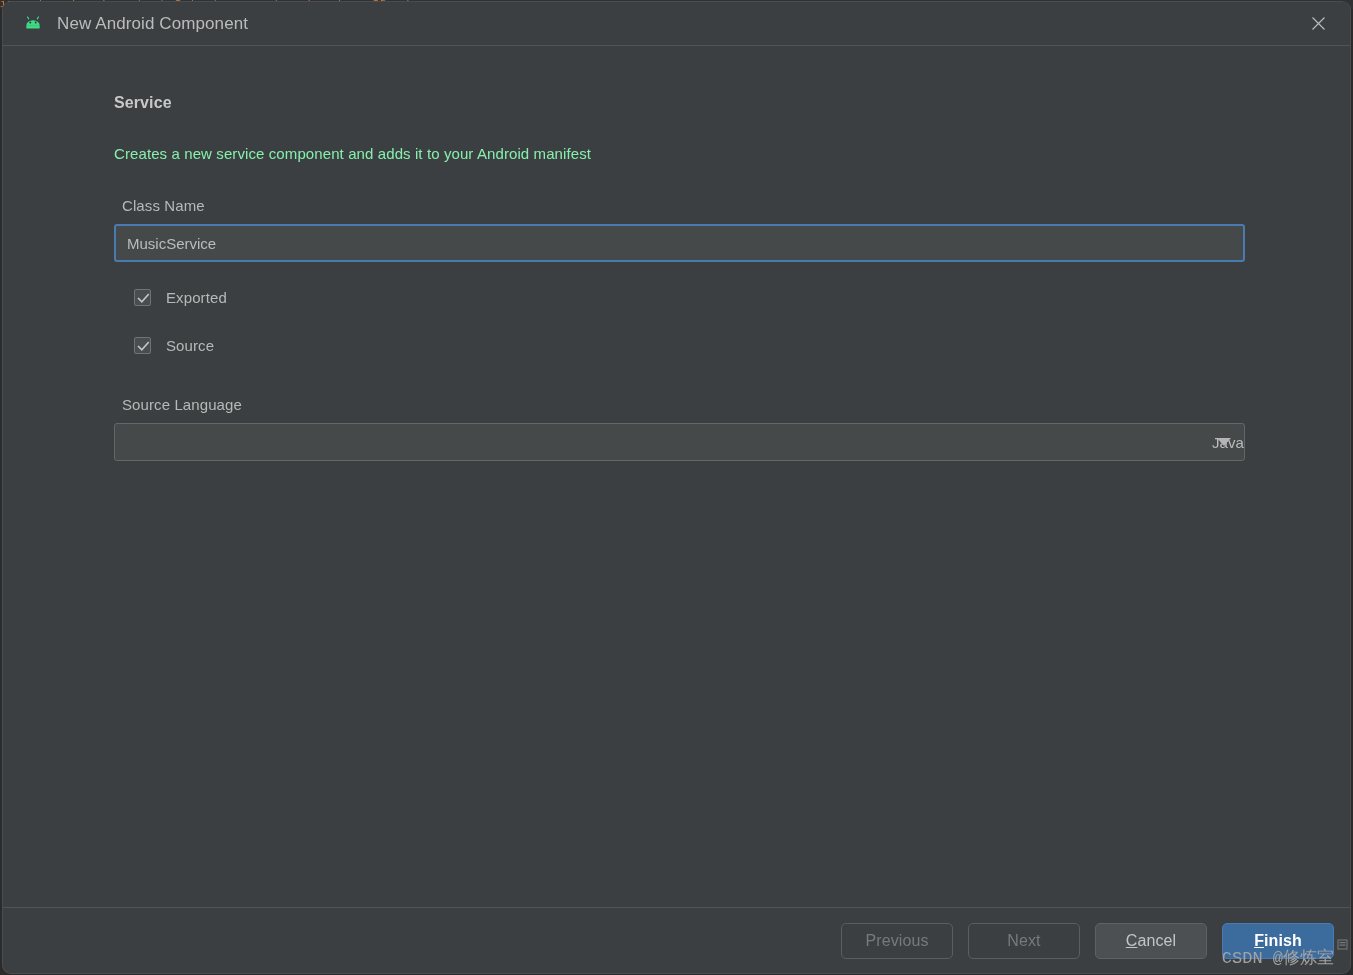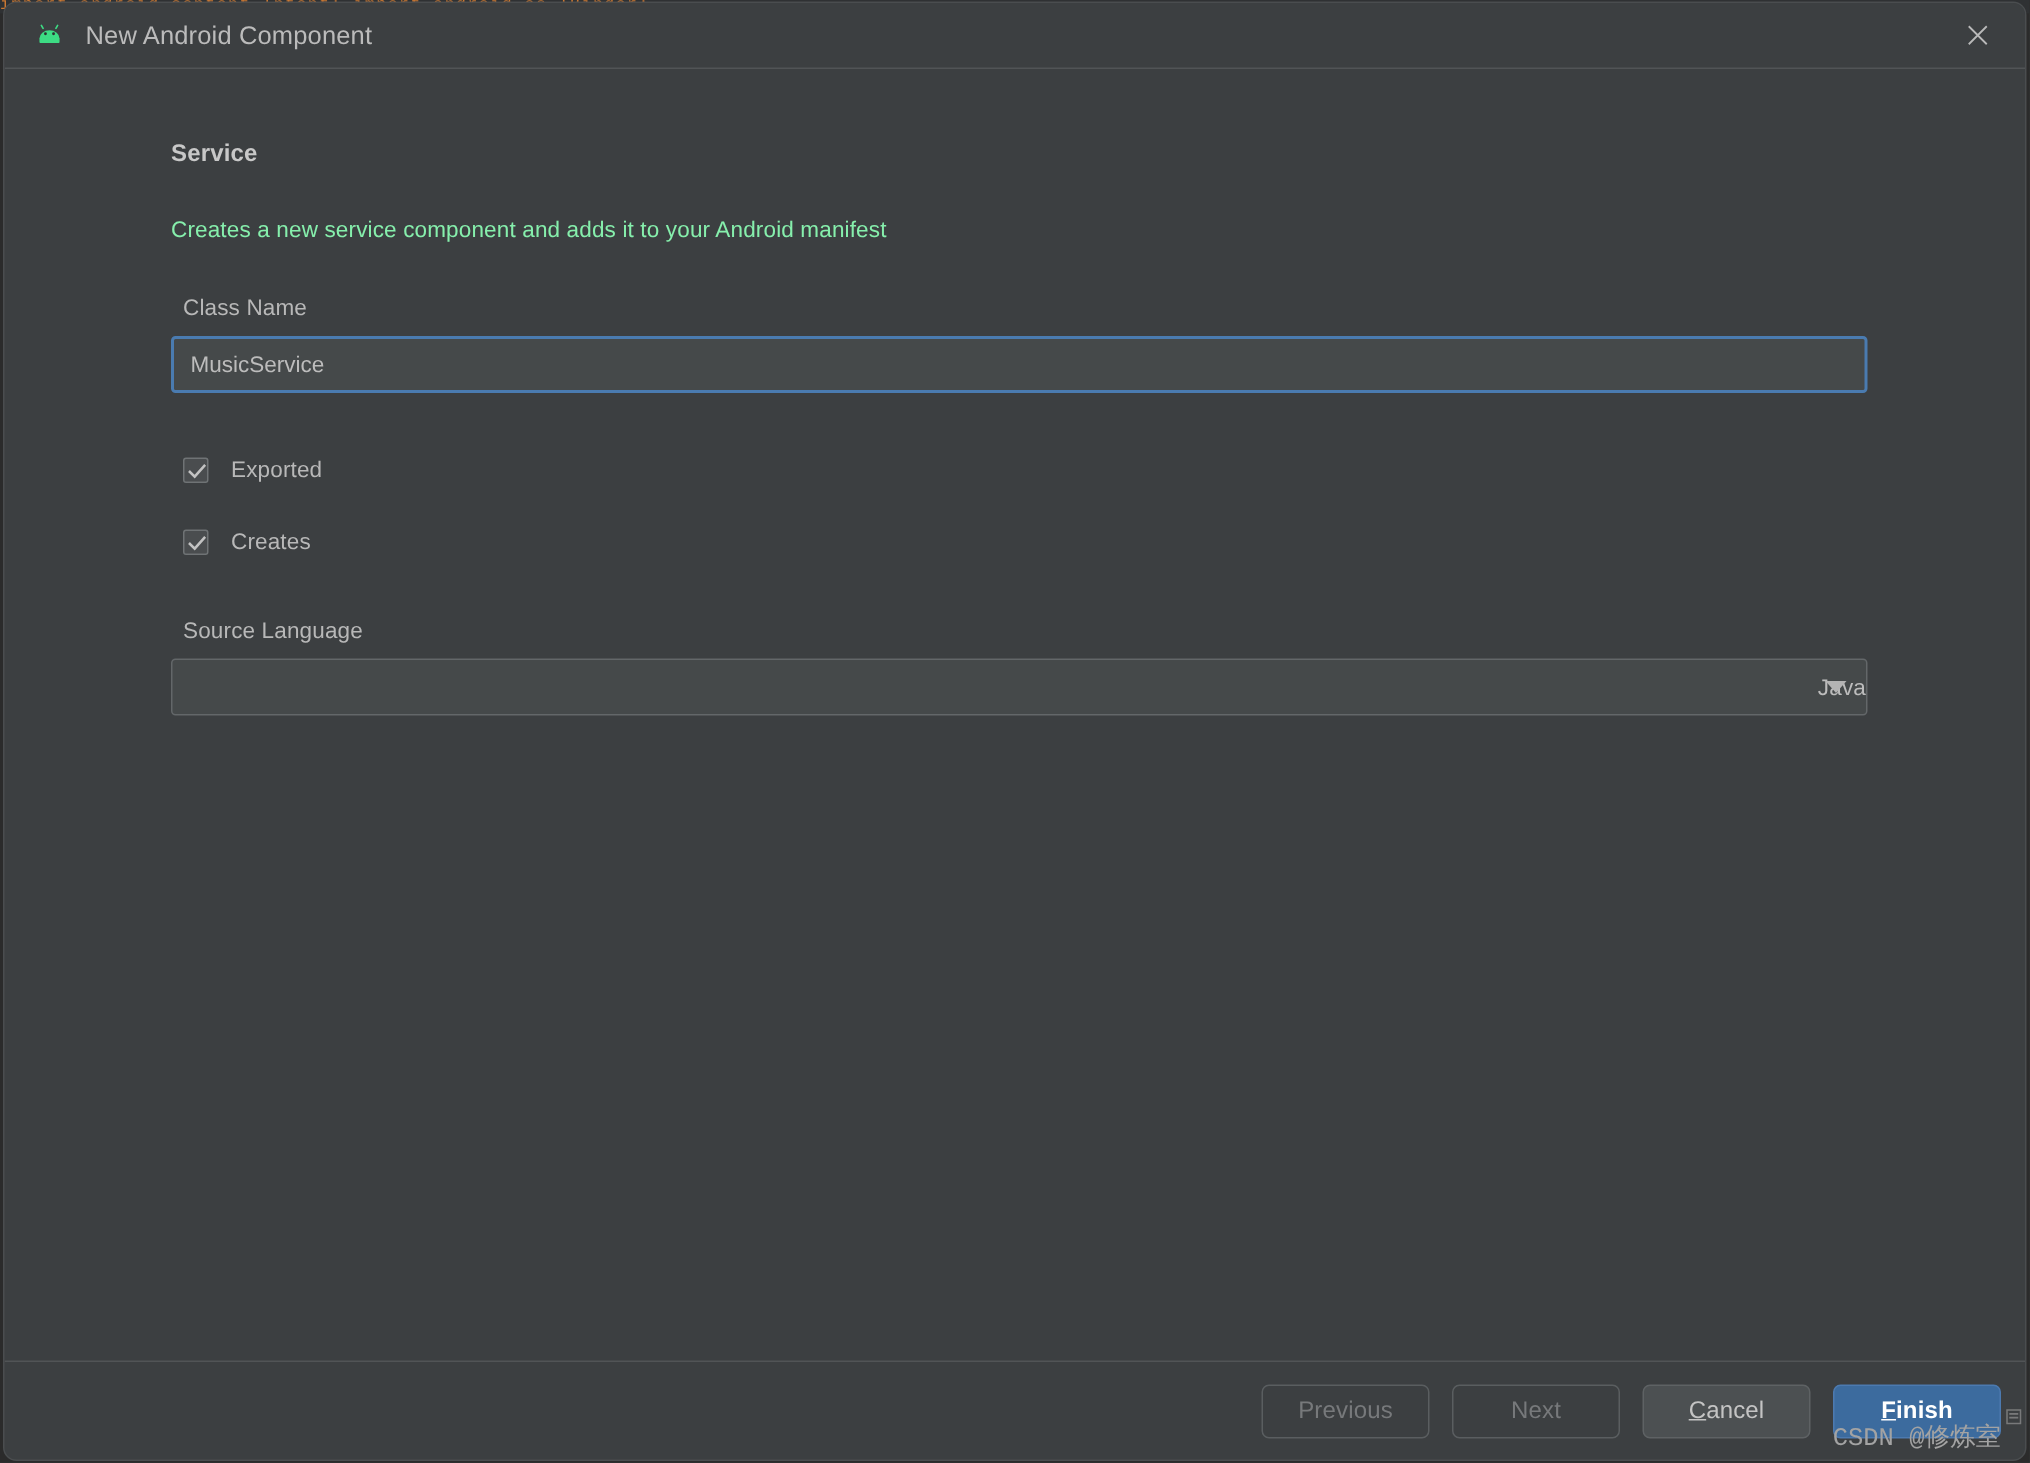--- a/index.html
+++ b/index.html
@@ -114,28 +114,28 @@
     width: 1131px;
     height: 38px;
     background: #45494a;
     border: 2px solid #4a7bb0;
     border-radius: 3px;
     color: #bcbcbc;
     font-family: "Liberation Sans", "DejaVu Sans", sans-serif;
     font-size: 15px;
     padding: 0 11px;
     outline: none;
-    margin-bottom: 38px;
+    margin-bottom: 22px;
   }
   .checkbox-row {
     display: flex;
     align-items: center;
     height: 26px;
     margin-bottom: 22px;
-    margin-left: 8px;
+    margin-left: 20px;
     cursor: default;
   }
   .cb {
     width: 17px; height: 17px;
     box-sizing: border-box;
     border: 1px solid #6f7375;
     border-radius: 2px;
     background: #4a4d4f;
     margin-right: 15px;
     position: relative;
@@ -288,21 +288,21 @@
         </span>
         <span class="checkbox-label">Exported</span>
       </div>
 
       <div class="checkbox-row">
         <span class="cb">
           <svg width="15" height="15" viewBox="0 0 15 15">
             <path d="M2.6 7.6 L5.8 10.8 L12.2 3.6" stroke="#c2c2c2" stroke-width="1.7" fill="none" stroke-linecap="square"></path>
           </svg>
         </span>
-        <span class="checkbox-label">Creates</span>
+        <span class="checkbox-label">Source</span>
       </div>
 
       <div class="spacer-16"></div>
 
       <div class="field-label">Source Language</div>
       <div class="combo">
         <span class="combo-value">Java</span>
         <span class="combo-arrow"></span>
       </div>
 

